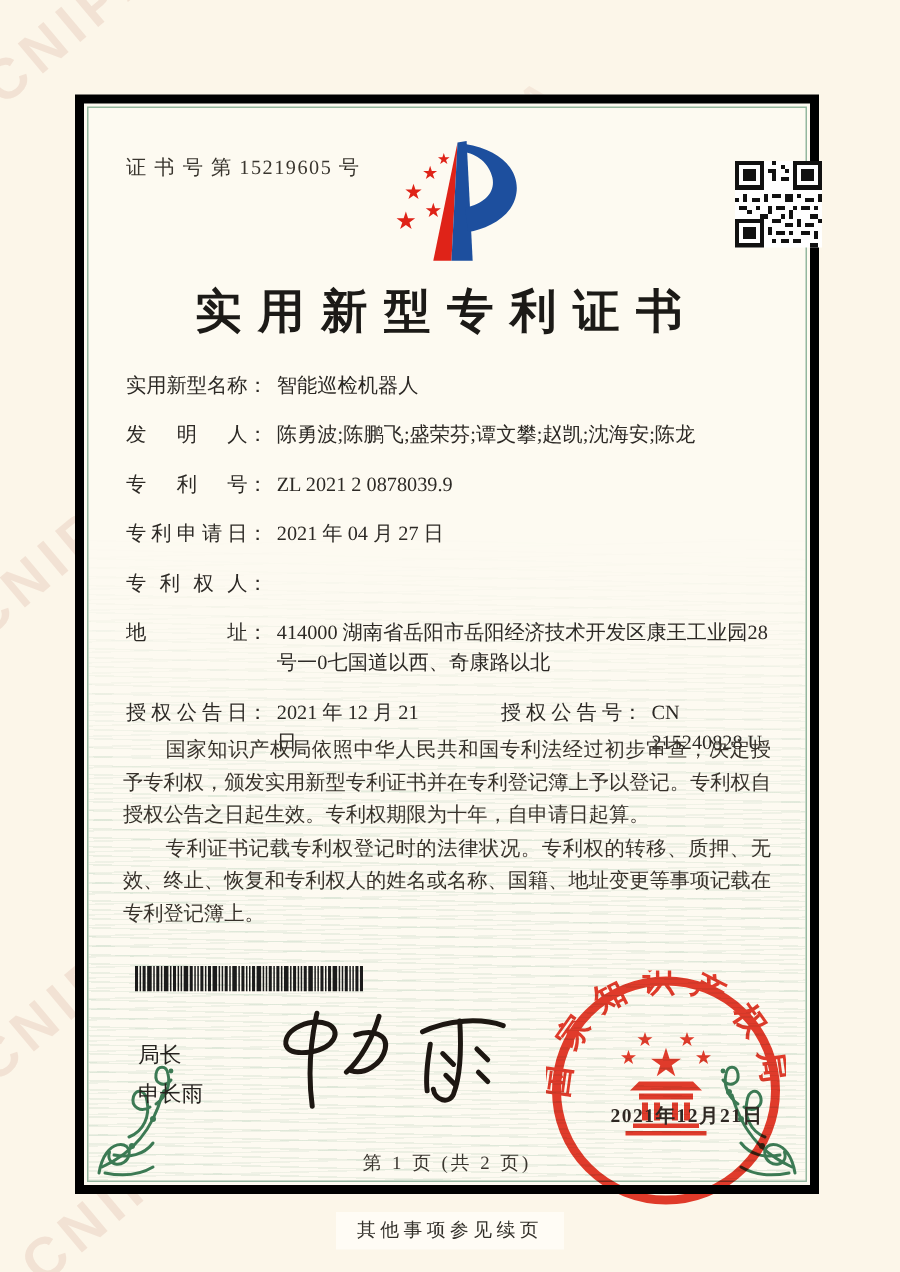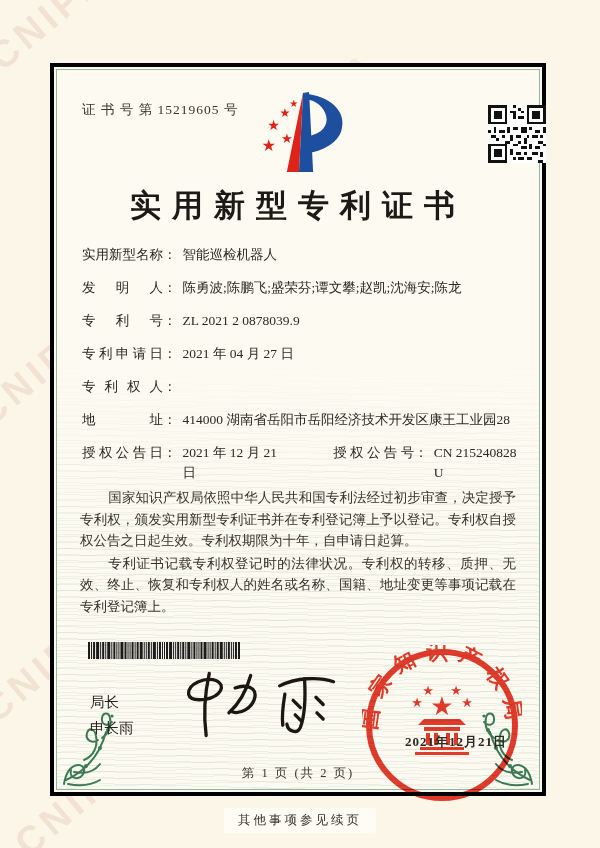--- a/index.html
+++ b/index.html
@@ -5,21 +5,21 @@
   html,body{margin:0;padding:0;}
   .page{position:relative;width:600px;height:848px;background:#fcf6e9;overflow:hidden;
         font-family:"Liberation Serif",serif;color:#2e2a24;}
   
   .wm{position:absolute;font-family:"Liberation Sans",sans-serif;font-weight:bold;
       font-size:38px;letter-spacing:5px;color:rgba(206,152,128,0.20);
       transform:rotate(-40deg);white-space:nowrap;pointer-events:none;}
   .wm.small{font-size:30px;color:rgba(206,152,128,0.14);}
   
   .frame{position:absolute;left:50px;top:63px;width:496px;height:733px;
-         border:4px solid #000000;background:#fdfaf1;box-sizing:border-box;}
+         border:6px solid #000000;background:#fdfaf1;box-sizing:border-box;}
   .frame .inner-line{position:absolute;inset:2px;border:1px solid #93b79e;pointer-events:none;}
   .guilloche{position:absolute;left:3px;right:3px;bottom:3px;height:430px;
      background:
        repeating-linear-gradient(1.5deg, rgba(120,170,135,0.13) 0 1px, transparent 1px 6px),
        repeating-linear-gradient(-1.5deg, rgba(120,170,135,0.10) 0 1px, transparent 1px 7px);
      -webkit-mask:linear-gradient(transparent,#000 45%);
      mask:linear-gradient(transparent,#000 45%);pointer-events:none;}
   .flourish{position:absolute;bottom:2px;width:92px;height:92px;}
   .flourish.left{left:2px;}
   .flourish.right{right:2px;transform:scaleX(-1);}
@@ -164,20 +164,21 @@
       </div>
       <div class="frow">
         <span class="flabel">专利权人</span>
           <span class="fcolon">：</span>
       </div>
       <div class="frow">
         <span class="flabel">地址</span>
           <span class="fcolon">：</span>
         <span class="fvalue">
           <div>414000 湖南省岳阳市岳阳经济技术开发区康王工业园28</div>
+          <div>号一0七国道以西、奇康路以北</div>
         </span>
       </div>
       <div class="frow grant-pair">
         <span class="flabel">授权公告日</span>
           <span class="fcolon">：</span>
         <span>2021 年 12 月 21 日</span>
         <span class="pair2">
           <span class="flabel">授权公告号</span>
             <span class="fcolon">：</span>
           <span>CN 215240828 U</span>

